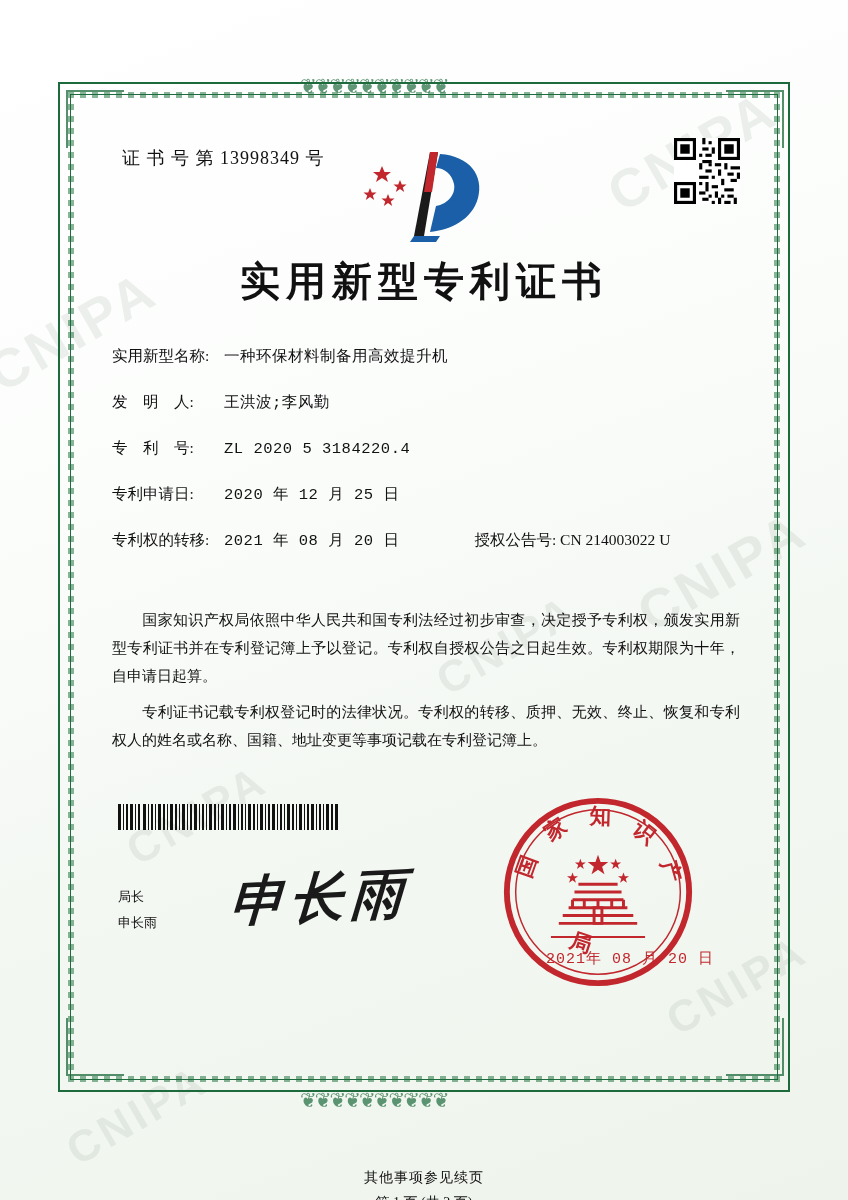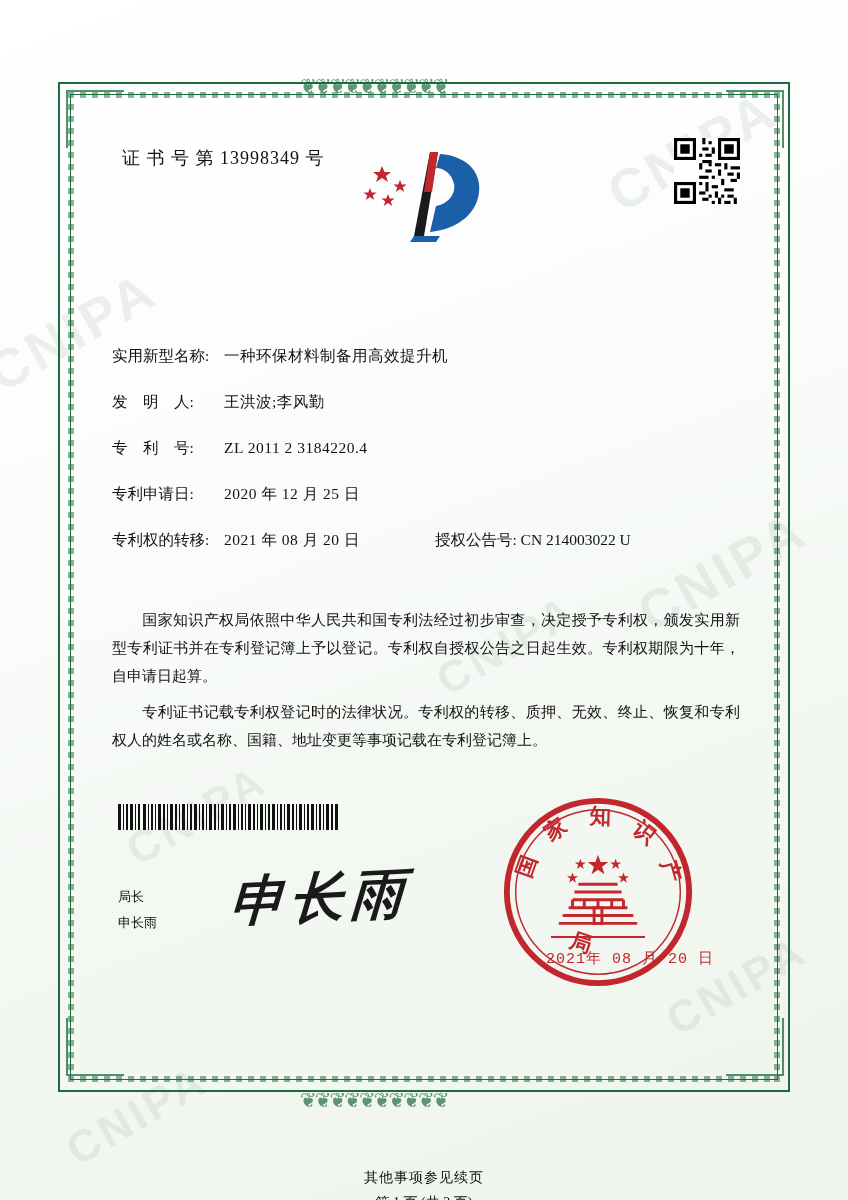--- a/index.html
+++ b/index.html
@@ -135,21 +135,21 @@
   .field {
     font-size: 15.5px;
     color: #111;
     margin-bottom: 25px;
     white-space: nowrap;
   }
   .flabel {
     display: inline-block;
     width: 112px;
   }
-  .fvalue { letter-spacing: .5px; }
+  .fvalue { letter-spacing: .5px; font-family: Liberation Mono, monospace; }
   .field-row2 { display: inline-block; margin-left: 75px; }
 
   .para {
     position: absolute;
     left: 42px;
     width: 628px;
     font-size: 15px;
     line-height: 28px;
     color: #111;
     text-align: justify;
@@ -311,30 +311,31 @@
       <path d="M86 6 L94 6 L88 46 L80 46 Z" fill="#c1272d"></path>
       <path d="M70 90 L96 90 L92 96 L66 96 Z" fill="#1a5fa8"></path>
       <g fill="#c1272d">
         <polygon points="38,20 40.5,26 47,26 42,30 44,36 38,32 32,36 34,30 29,26 35.5,26"></polygon>
         <polygon points="56,34 57.8,38.5 62.5,38.5 58.8,41.5 60.2,46 56,43 51.8,46 53.2,41.5 49.5,38.5 54.2,38.5"></polygon>
         <polygon points="44,48 45.8,52.5 50.5,52.5 46.8,55.5 48.2,60 44,57 39.8,60 41.2,55.5 37.5,52.5 42.2,52.5"></polygon>
         <polygon points="26,42 27.8,46.5 32.5,46.5 28.8,49.5 30.2,54 26,51 21.8,54 23.2,49.5 19.5,46.5 24.2,46.5"></polygon>
       </g>
     </svg>
 
+    <div class="title">实用新型专利证书</div>
 
     <div class="fields">
       <div class="field">
         <span class="flabel">实用新型名称:</span><span class="fvalue">一种环保材料制备用高效提升机</span>
       </div>
       <div class="field">
         <span class="flabel">发　明　人:</span><span class="fvalue">王洪波;李风勤</span>
       </div>
       <div class="field">
-        <span class="flabel">专　利　号:</span><span class="fvalue">ZL 2011 2 3184220.4</span>
+        <span class="flabel">专　利　号:</span><span class="fvalue">ZL 2020 5 3184220.4</span>
       </div>
       <div class="field">
         <span class="flabel">专利申请日:</span><span class="fvalue">2020 年 12 月 25 日</span>
       </div>
       <div class="field">
         <span class="flabel">专利权的转移:</span><span class="fvalue">2021 年 08 月 20 日</span><span class="field-row2"><span>授权公告号:</span> <span>CN 214003022 U</span></span>
       </div>
     </div>
 
     <div class="para p2"><span class="indent"></span><span>专利证书记载专利权登记时的法律状况。专利权的转移、质押、无效、终止、恢复和专利权人的姓名或名称、国籍、地址变更等事项记载在专利登记簿上。</span></div>

